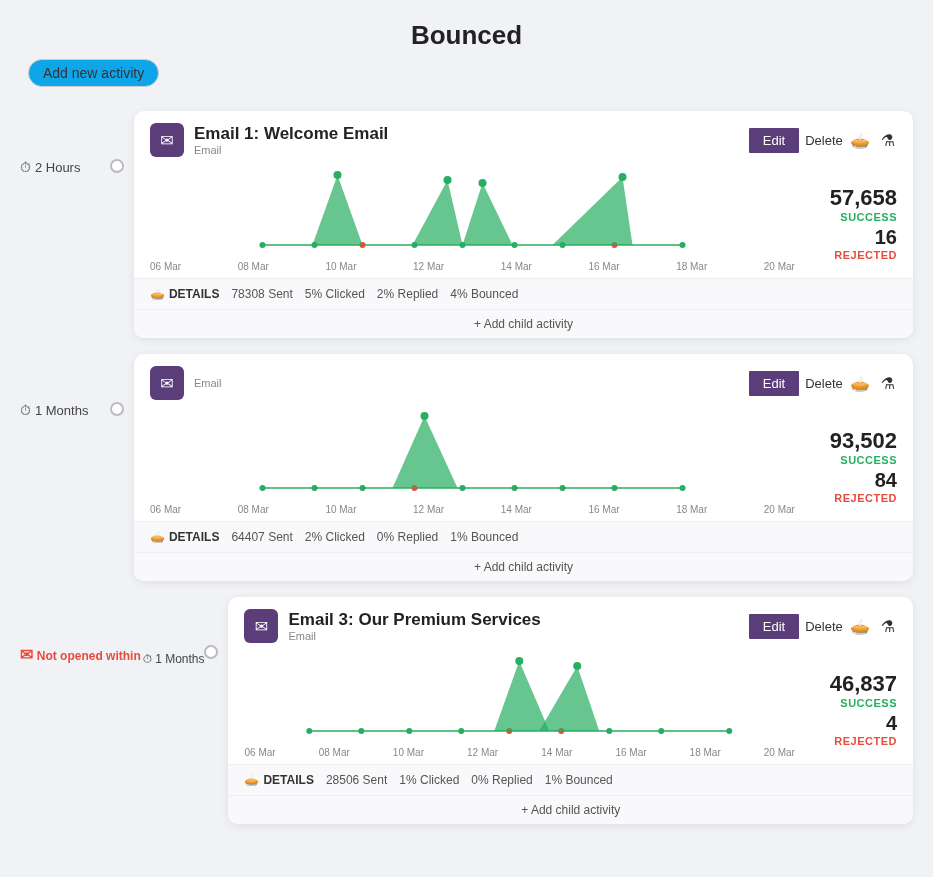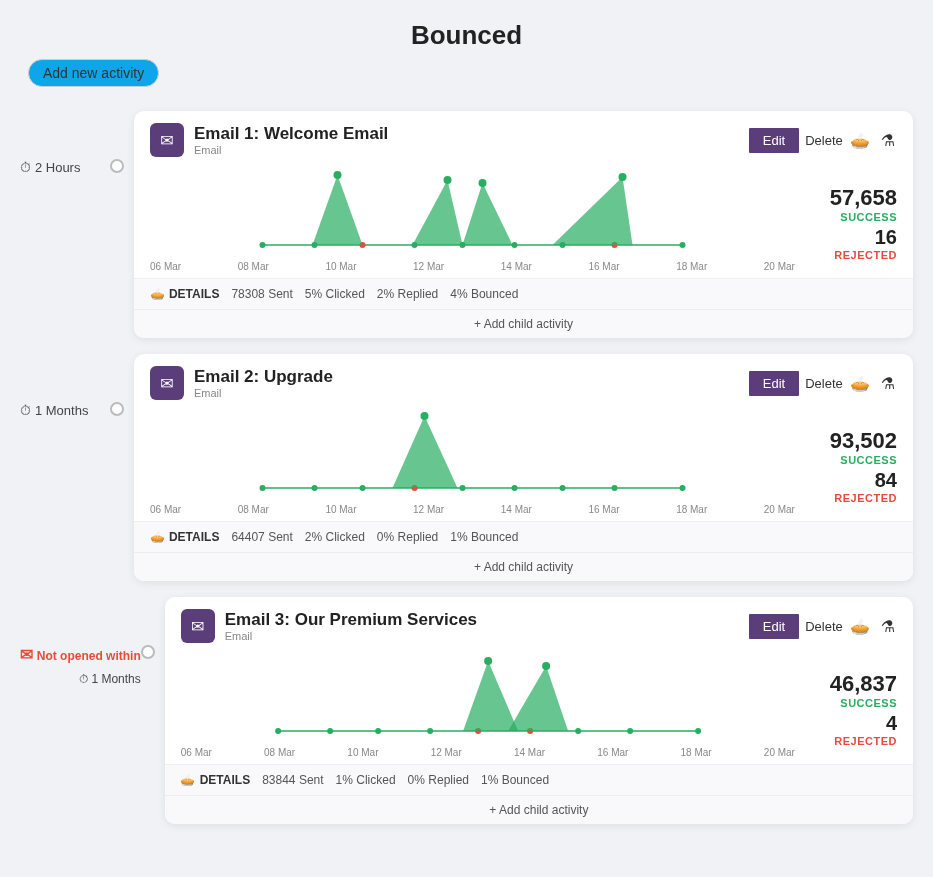--- a/index.html
+++ b/index.html
@@ -212,21 +212,20 @@
       background: #f9f9fb;
       border-top: 1px solid #eee;
       font-size: 12px;
       color: #555;
       cursor: pointer;
     }
 
     
     .condition-label {
       display: flex;
-      flex-direction: column;
       align-items: flex-end;
       min-width: 90px;
       padding-top: 48px;
       flex-shrink: 0;
       gap: 2px;
     }
     .condition-label .not-opened {
       color: #e74c3c;
       font-size: 12px;
       font-weight: 600;
@@ -343,21 +342,20 @@
   <div class="activity-row">
     <div class="delay-label">
       <span class="clock-icon">⏱</span>
       <span>1 Months</span>
     </div>
     <div class="connector-dot"></div>
     <div class="card">
       <div class="card-header">
         <div class="email-icon-box">✉</div>
         <div class="card-title-block">
-          <div class="card-title">Email 2: Upgrade</div>
           <div class="card-subtitle">Email</div>
         </div>
         <div class="card-actions">
           <button class="btn-edit">Edit</button>
           <button class="btn-delete">Delete</button>
           <button class="icon-btn">🥧</button>
           <button class="icon-btn">⚗</button>
         </div>
       </div>
       <div class="chart-area">
@@ -479,21 +477,21 @@
           <div class="stat-rejected-num">4</div>
           <div class="stat-label-rejected">REJECTED</div>
         </div>
       </div>
       <div class="card-details">
         <div class="details-link">
           <span>🥧</span>
           <span>DETAILS</span>
         </div>
         <span class="stat-pill">
-          <span>83844</span> <span>Sent</span>
+          <span>28506</span> <span>Sent</span>
         </span>
         <span class="stat-pill">
           <span>1%</span> <span>Clicked</span>
         </span>
         <span class="stat-pill">
           <span>0%</span> <span>Replied</span>
         </span>
         <span class="stat-pill">
           <span>1%</span> <span>Bounced</span>
         </span>

